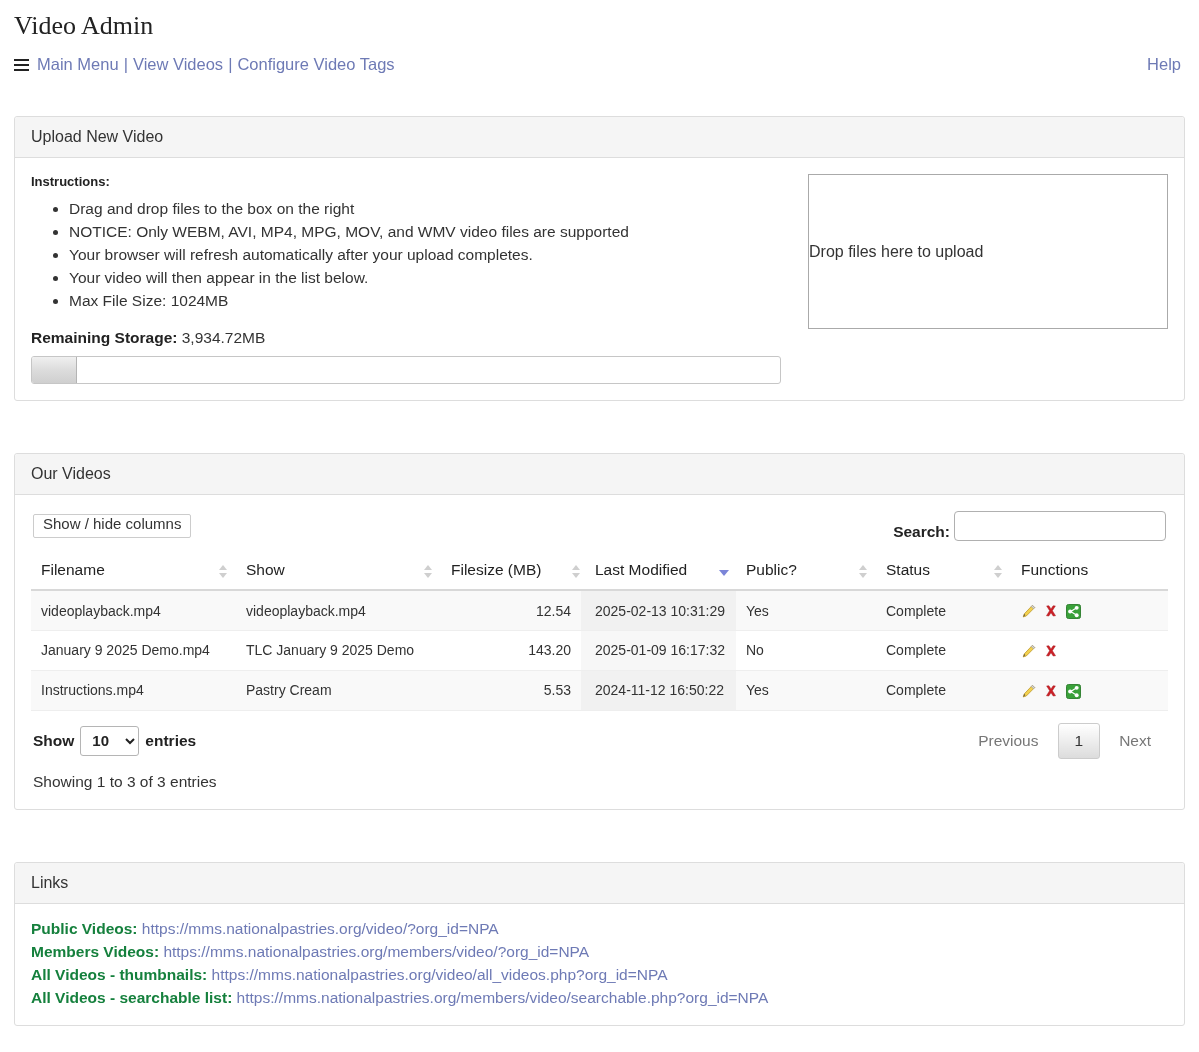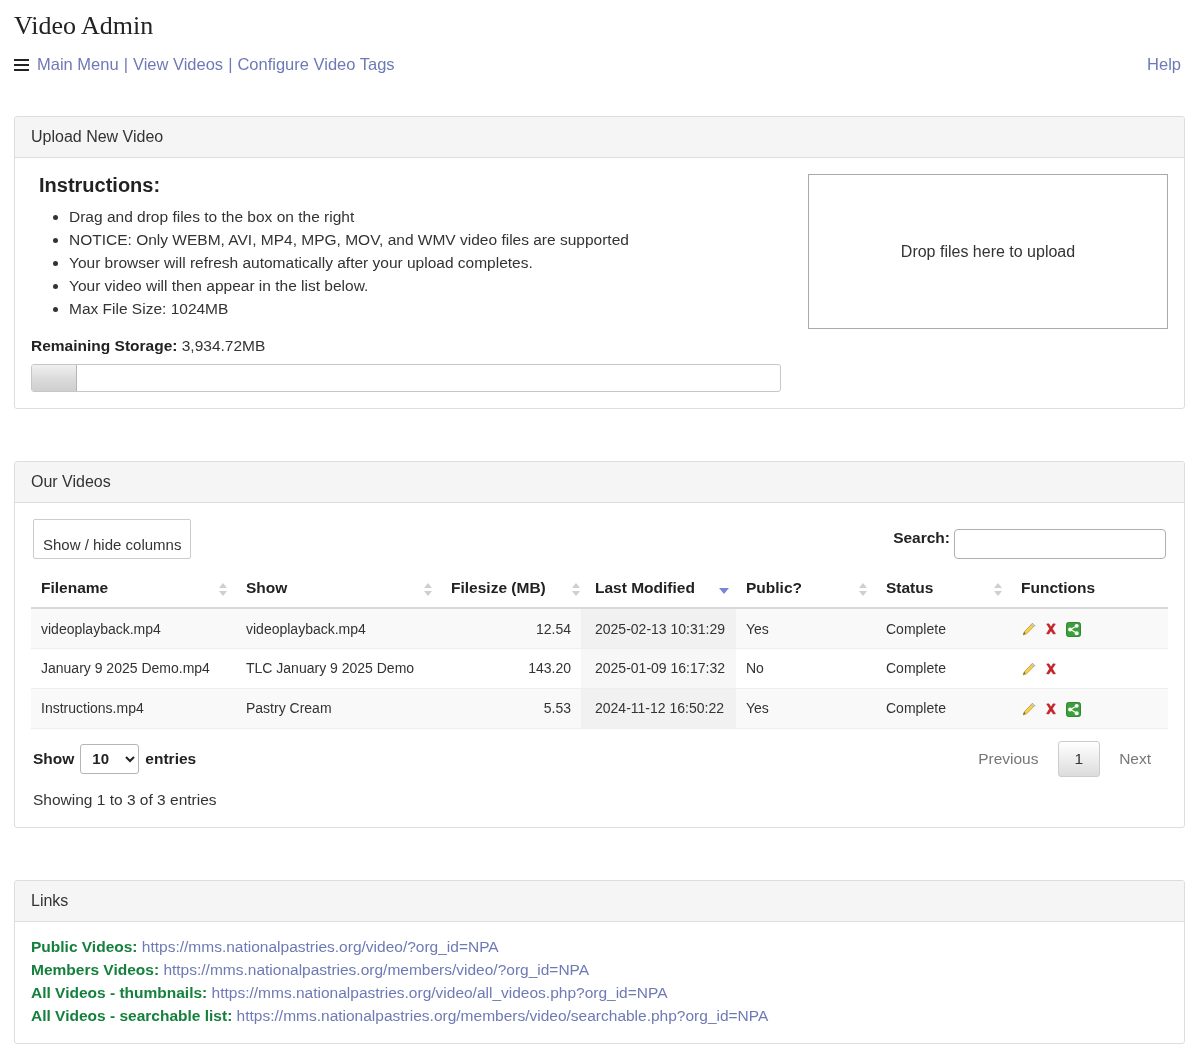--- a/index.html
+++ b/index.html
@@ -97,23 +97,23 @@
 
   
   .upload-row {
     display: flex;
     align-items: flex-start;
     justify-content: space-between;
   }
   .upload-left { flex: 0 0 auto; width: 760px; }
   .instructions-title {
     font-weight: bold;
-    font-size: 20px;
+    font-size: 13px;
     color: #222222;
-    margin: 2px 0 8px 8px;
+    margin: 2px 0 8px 0;
   }
   ul.instructions {
     margin: 6px 0 0 0;
     padding-left: 38px;
   }
   ul.instructions li {
     font-size: 15.5px;
     line-height: 23px;
     color: #333333;
     margin-bottom: 0px;
@@ -141,21 +141,21 @@
   }
 
   .dropzone {
     flex: 0 0 auto;
     width: 360px;
     height: 155px;
     border: 1px solid #aaaaaa;
     background: #ffffff;
     display: flex;
     align-items: center;
-    justify-content: center;
+    justify-content: flex-start;
     font-size: 16px;
     color: #333333;
     margin-top: 2px;
     margin-right: 0px;
     cursor: pointer;
   }
 
   
   .table-controls {
     display: flex;
@@ -163,28 +163,27 @@
     justify-content: space-between;
     padding: 2px 2px 14px 2px;
   }
   .colvis-btn {
     font-family: "Liberation Sans", sans-serif;
     font-size: 15px;
     color: #333333;
     background: #ffffff;
     border: 1px solid #cccccc;
     border-radius: 2px;
-    padding: 16px 9px 5px 9px;
+    padding: 0 9px 5px 9px;
     cursor: pointer;
   }
   .search-area {
     display: flex;
-    align-items: flex-start;
+    align-items: flex-end;
     gap: 0;
-    margin-top: 10px;
   }
   .search-label {
     font-weight: bold;
     font-size: 15.5px;
     color: #222222;
     margin-right: 4px;
   }
   .search-input {
     width: 212px;
     height: 30px;
@@ -197,21 +196,21 @@
     background: #ffffff;
   }
 
   table.videos {
     width: 100%;
     border-collapse: collapse;
     font-size: 14px;
   }
   table.videos thead th {
     text-align: left;
-    font-weight: bold;
+    font-weight: normal;
     font-size: 15.5px;
     color: #222222;
     padding: 6px 10px 10px 10px;
     border-bottom: 2px solid #d8d8d8;
     white-space: nowrap;
     position: relative;
     cursor: pointer;
     vertical-align: bottom;
   }
   th .sort-arrows {

